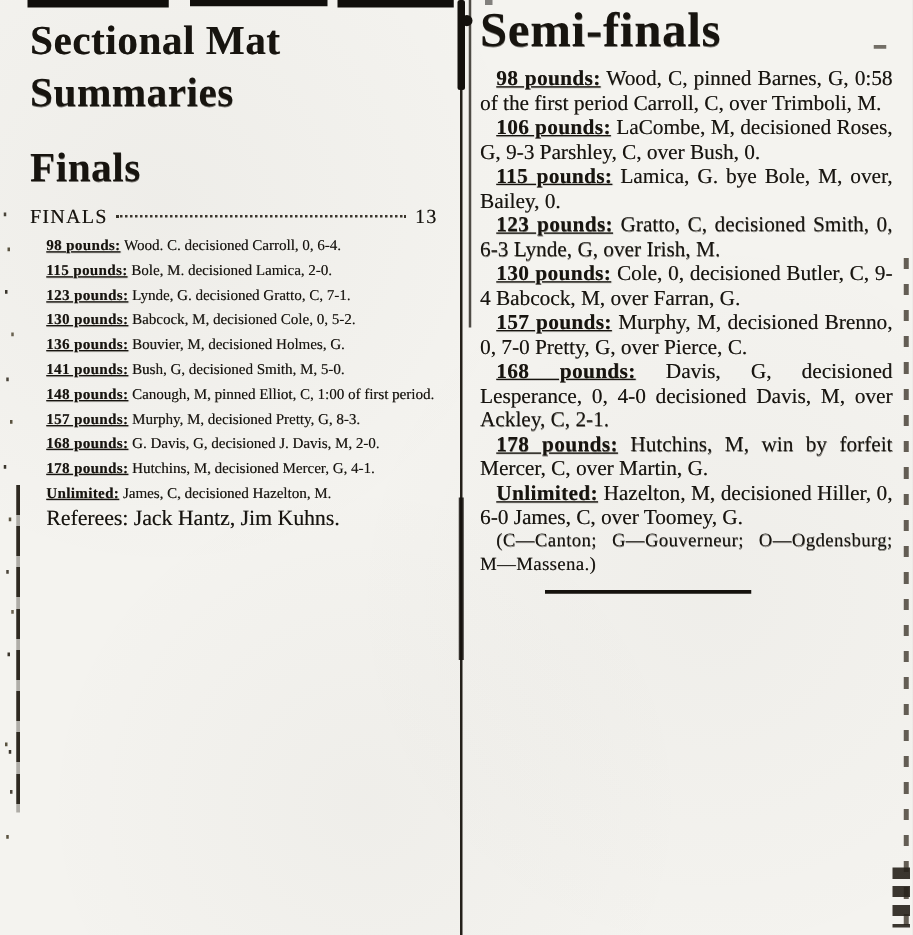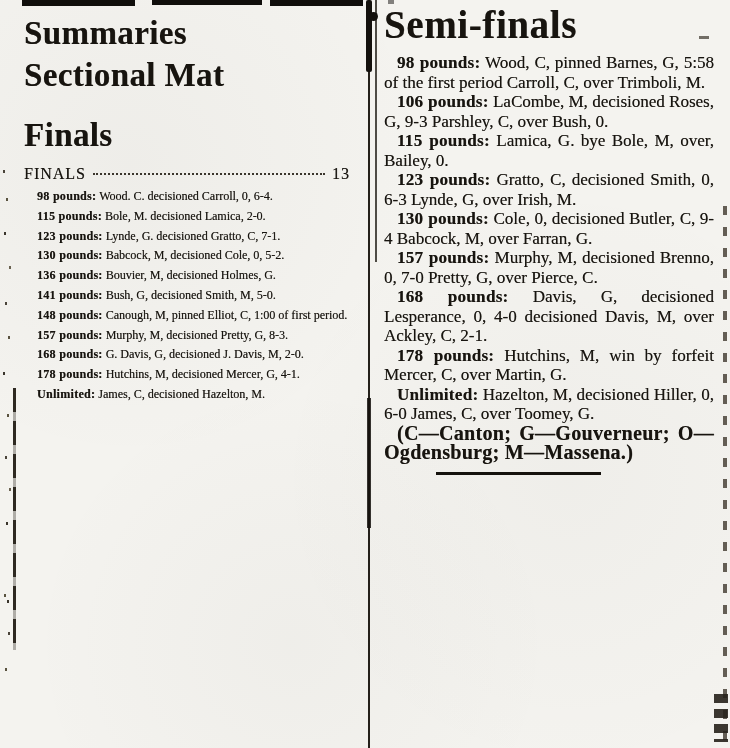--- a/index.html
+++ b/index.html
@@ -20,23 +20,23 @@
   .headline{font-weight:bold;font-size:33px;line-height:42px;letter-spacing:0.4px;margin:0;}
   .headline span{display:block;}
   .subhead{font-weight:bold;font-size:33px;line-height:36px;margin:21px 0 0 0;letter-spacing:0.4px;}
   .right-head{font-weight:bold;font-size:39px;line-height:46px;margin:0 0 5px 0;letter-spacing:0.6px;}
 
   .idx{display:flex;align-items:baseline;margin:12px 0 4px 0;font-size:16px;letter-spacing:1px;}
   .idx .leader{flex:1;border-bottom:2px dotted #3a352c;margin:0 7px;transform:translateY(-4px);}
 
   .result{font-size:12px;line-height:19.8px;text-align:justify;text-indent:13px;margin:0;}
   .col-right .result{font-size:17px;line-height:19.5px;}
-  .result b{letter-spacing:0.3px;}
+  .result b{letter-spacing:0.3px;text-decoration:underline;}
   .plain-line{font-size:17.4px;line-height:19.8px;text-indent:13px;margin:0;}
-  .legend{font-weight:bold;font-size:20px;line-height:19.5px;text-align:justify;text-indent:13px;margin:0;letter-spacing:0.3px;}
+  .legend{font-weight:normal;font-size:15px;line-height:19.5px;text-align:justify;text-indent:13px;margin:0;letter-spacing:0.3px;}
   .end-rule{width:165px;height:3px;background:#15120d;margin:9px auto 0 52px;}
 
   
   .divider{position:absolute;left:368px;top:0;height:748px;width:2px;background:#24201a;}
   .divider-b{position:absolute;left:375px;top:0;height:262px;width:2px;background:rgba(36,32,26,0.8);}
   .divider-blob1{position:absolute;left:366px;top:0;width:6px;height:72px;background:#14110d;border-radius:2px;}
   .divider-blob2{position:absolute;left:367px;top:398px;width:4px;height:130px;background:rgba(20,17,13,0.85);}
   .divider-blob3{position:absolute;left:369px;top:12px;width:9px;height:9px;background:#14110d;border-radius:50%;}
 
   
@@ -65,22 +65,22 @@
 
 <div class="page">
 
   <div class="remnant r1"></div>
   <div class="remnant r2"></div>
   <div class="remnant r3"></div>
   <div class="remnant r4"></div>
 
   <div class="col col-left">
     <h1 class="headline">
+      <span>Sectional Mat</span>
       <span>Summaries</span>
-      <span>Sectional Mat</span>
     </h1>
     <h2 class="subhead">Finals</h2>
     <div class="idx">
       <span>FINALS</span>
       <span class="leader"></span>
       <span>13</span>
     </div>
     <div>
     <p class="result"><b class="wt">98 pounds:</b><span class="rt"> Wood. C. decisioned Carroll, 0, 6-4.</span></p>
 
@@ -98,32 +98,33 @@
     <p class="result"><b class="wt">148 pounds:</b><span class="rt"> Canough, M, pinned Elliot, C, 1:00 of first period.</span></p>
 
     <p class="result"><b class="wt">157 pounds:</b><span class="rt"> Murphy, M, decisioned Pretty, G, 8-3.</span></p>
 
     <p class="result"><b class="wt">168 pounds:</b><span class="rt"> G. Davis, G, decisioned J. Davis, M, 2-0.</span></p>
 
     <p class="result"><b class="wt">178 pounds:</b><span class="rt"> Hutchins, M, decisioned Mercer, G, 4-1.</span></p>
 
     <p class="result"><b class="wt">Unlimited:</b><span class="rt"> James, C, decisioned Hazelton, M.</span></p>
   </div>
+    <p class="plain-line">Referees: Jack Hantz, Jim Kuhns.</p>
   </div>
 
   <div class="divider"></div>
   <div class="divider-b"></div>
   <div class="divider-blob1"></div>
   <div class="divider-blob2"></div>
   <div class="divider-blob3"></div>
 
   <div class="col col-right">
     <h1 class="right-head">Semi-finals</h1>
     <div>
-    <p class="result"><b class="wt">98 pounds:</b><span class="rt"> Wood, C, pinned Barnes, G, 5:58 of the first period Carroll, C, over Trimboli, M.</span></p>
+    <p class="result"><b class="wt">98 pounds:</b><span class="rt"> Wood, C, pinned Barnes, G, 0:58 of the first period Carroll, C, over Trimboli, M.</span></p>
 
     <p class="result"><b class="wt">106 pounds:</b><span class="rt"> LaCombe, M, decisioned Roses, G, 9-3 Parshley, C, over Bush, 0.</span></p>
 
     <p class="result"><b class="wt">115 pounds:</b><span class="rt"> Lamica, G. bye Bole, M, over, Bailey, 0.</span></p>
 
     <p class="result"><b class="wt">123 pounds:</b><span class="rt"> Gratto, C, decisioned Smith, 0, 6-3 Lynde, G, over Irish, M.</span></p>
 
     <p class="result"><b class="wt">130 pounds:</b><span class="rt"> Cole, 0, decisioned Butler, C, 9-4 Babcock, M, over Farran, G.</span></p>
 
 

